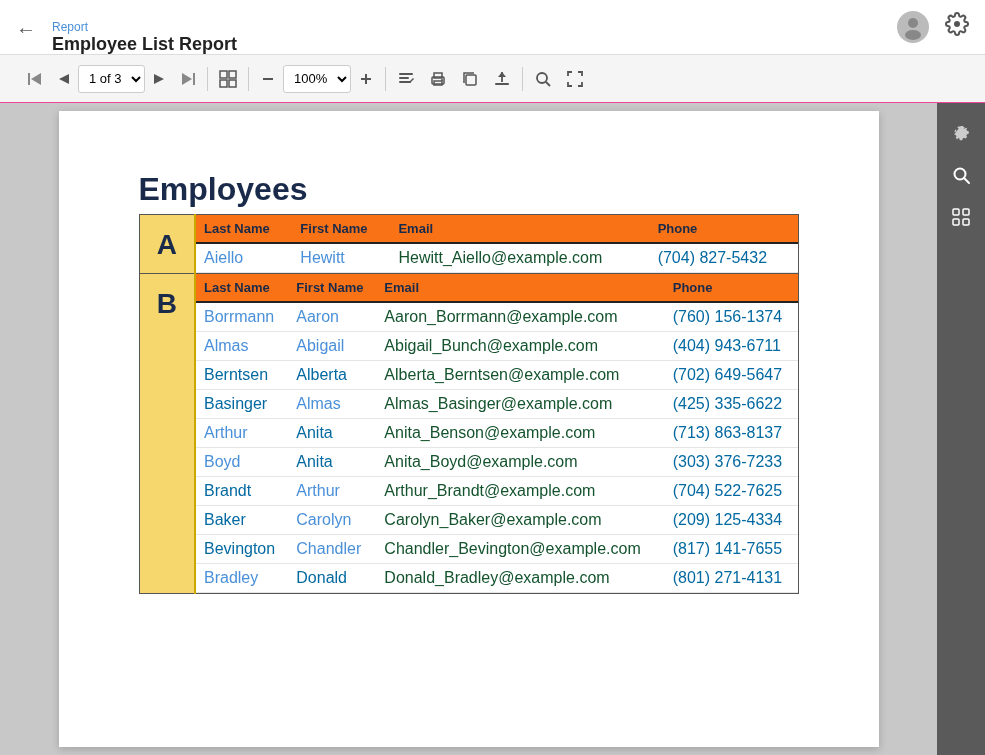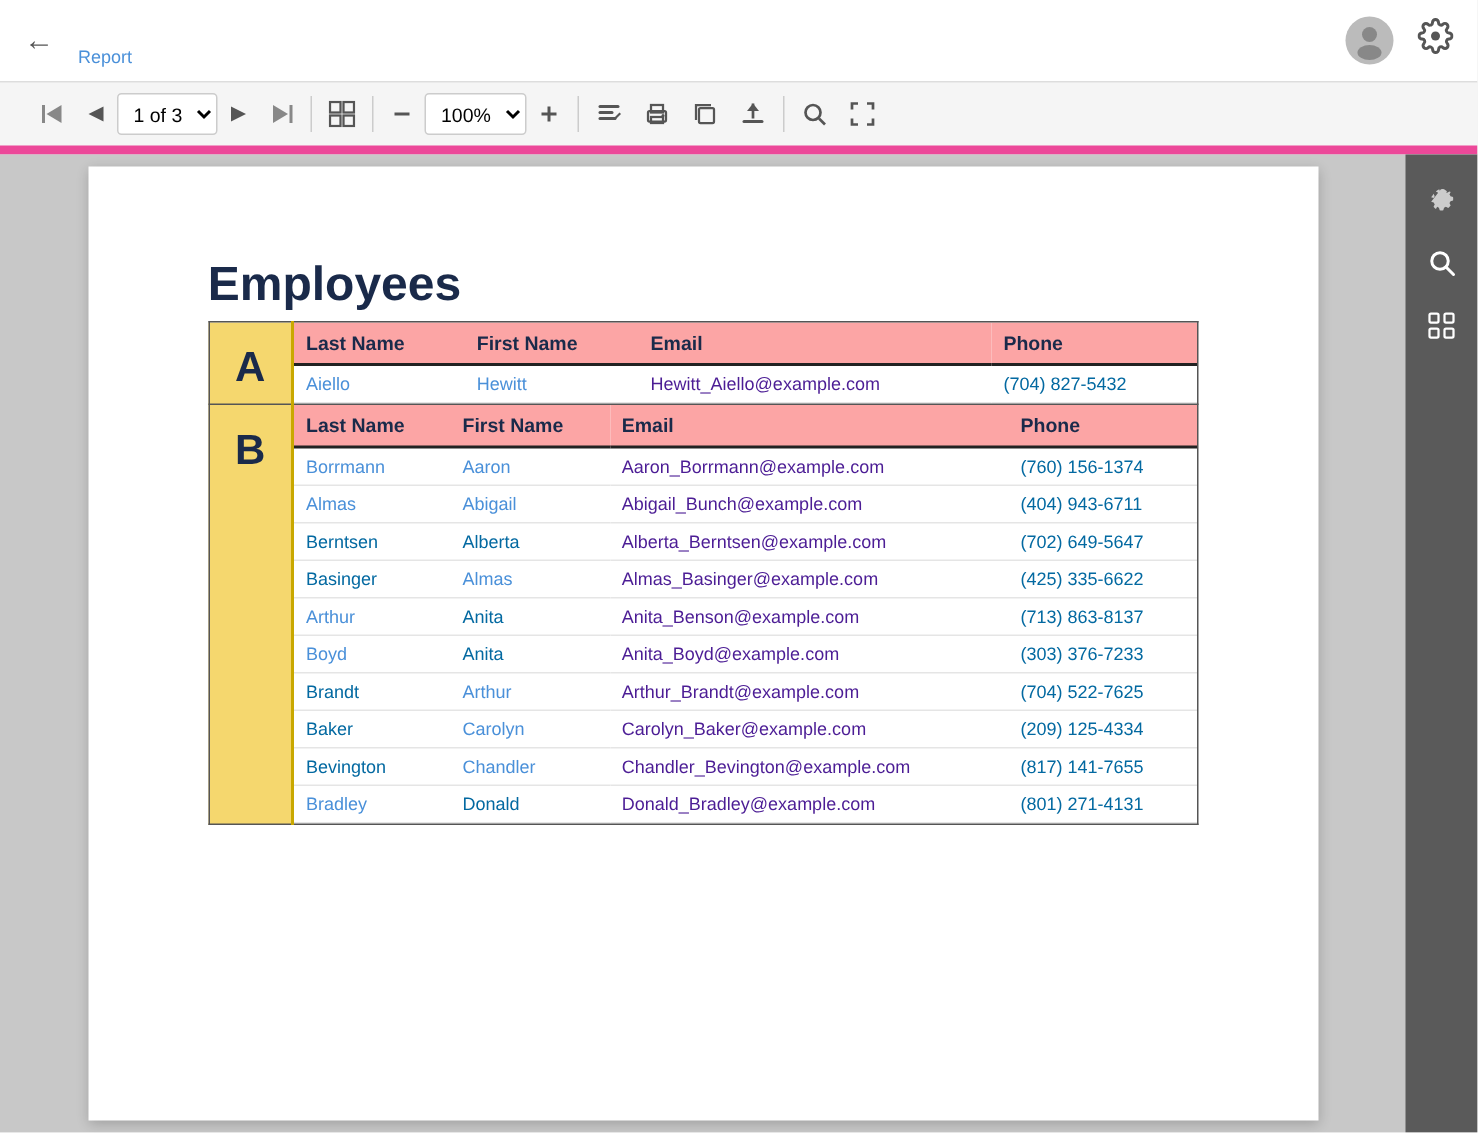--- a/index.html
+++ b/index.html
@@ -64,21 +64,21 @@
     }
 
     
     .toolbar {
       background: #f5f5f5;
       height: 48px;
       display: flex;
       align-items: center;
       padding: 0 20px;
       gap: 0;
-      border-bottom: 6px solid #ec4899;
+      border-bottom: 1px solid #ec4899;
     }
     .toolbar-btn {
       background: none;
       border: none;
       cursor: pointer;
       padding: 5px 7px;
       border-radius: 3px;
       color: #444;
       font-size: 16px;
       display: flex; align-items: center; justify-content: center;
@@ -183,40 +183,41 @@
     }
     .outer-table .section-content { padding: 0; }
     .inner-table { width: 100%; border-collapse: collapse; }
     .inner-table .col-row th {
       font-size: 13px;
       font-weight: 700;
       color: #1a2a4a;
       padding: 6px 8px;
       border-bottom: 2px solid #222;
       text-align: left;
-      background: #fca5a5;
+      background: #f97316;
     }
     .inner-table .data-row td {
-      font-size: 12px;
+      font-size: 16px;
       padding: 5px 8px;
       border-bottom: 1px solid #e5e5e5;
       margin-left: 48px;
     }
     .inner-table .data-row td.link { color: #4a90d9; }
-    .inner-table .data-row td.email { color: #4c1d95; }
+    .inner-table .data-row td.email { color: #14532d; }
   </style>
 </head>
 <body>
 
 <div class="header">
   <div class="header-back">
     <span class="header-back-arrow">←</span>
   </div>
   <div class="header-title-block">
     <span class="header-breadcrumb">Report</span>
+    <span class="header-title">Employee List Report</span>
   </div>
   <div class="header-right">
     <div class="header-avatar">
       <svg width="26" height="26" viewBox="0 0 26 26" xmlns="http://www.w3.org/2000/svg">
         <circle cx="13" cy="9" r="5" fill="#888"></circle>
         <ellipse cx="13" cy="21" rx="8" ry="5" fill="#888"></ellipse>
       </svg>
     </div>
     <span class="header-gear">
       <svg width="24" height="24" viewBox="0 0 24 24" fill="none" xmlns="http://www.w3.org/2000/svg">

